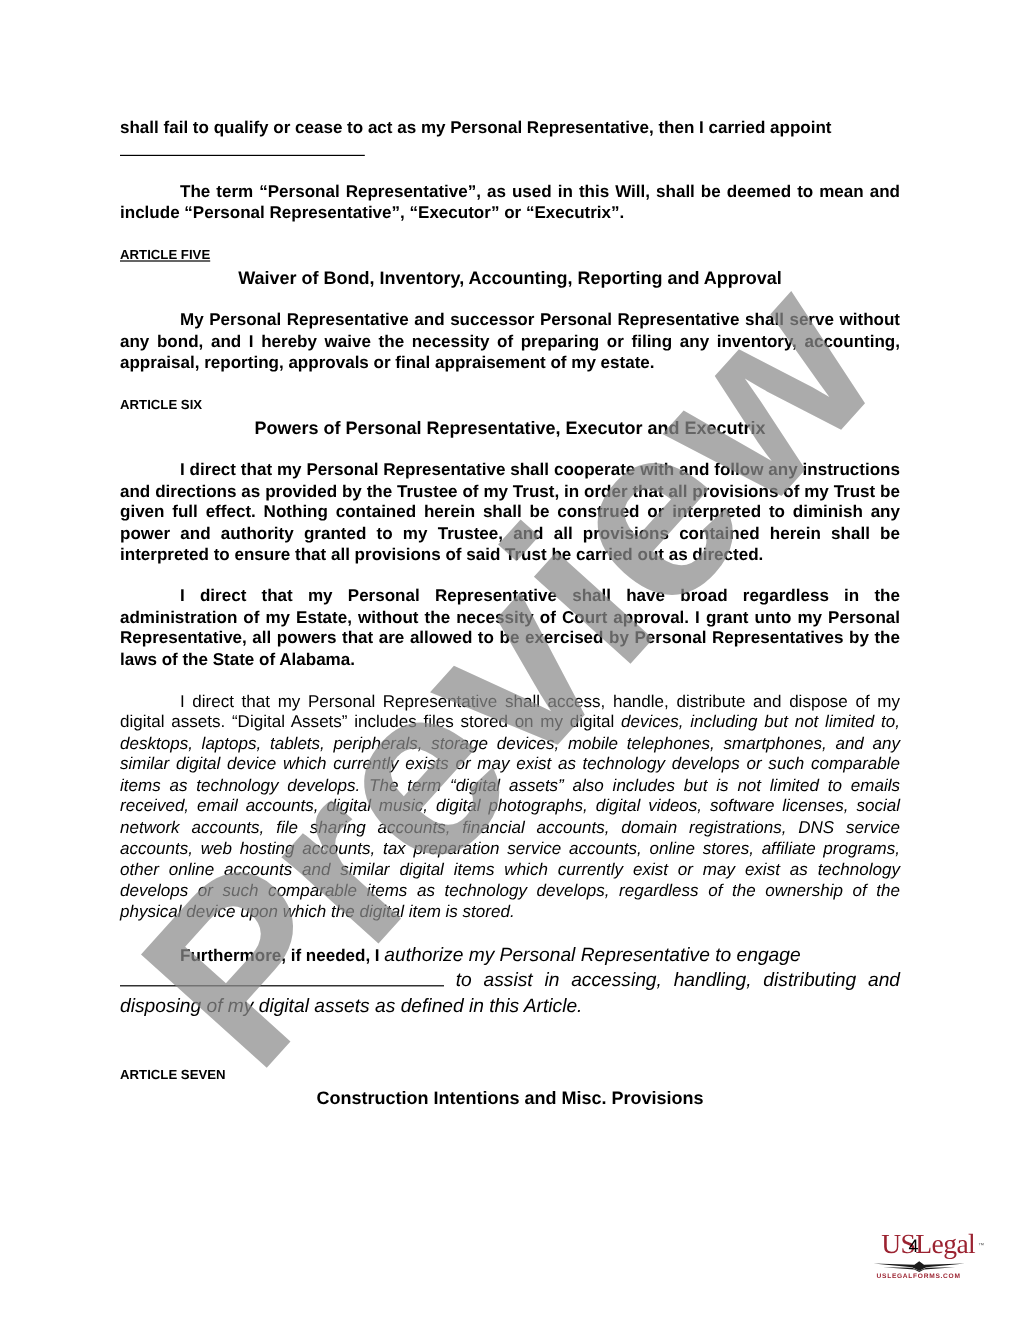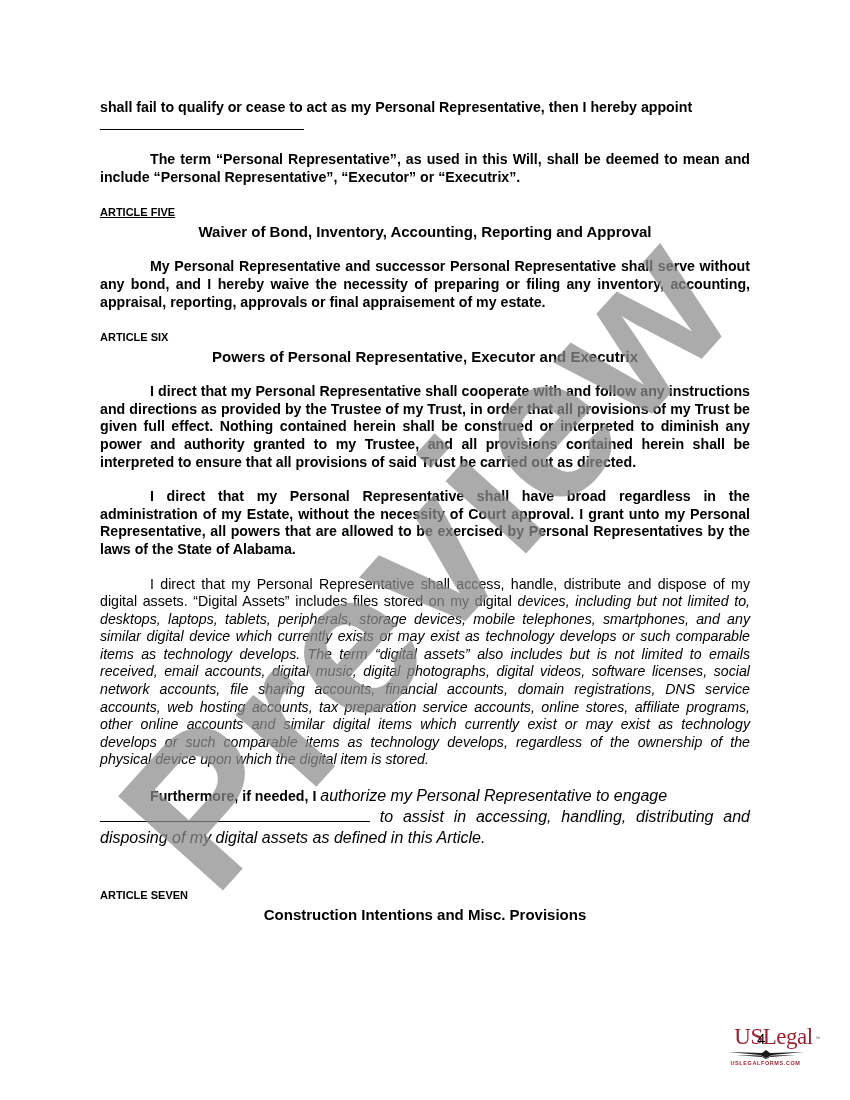--- a/index.html
+++ b/index.html
@@ -133,21 +133,21 @@
       color: #000;
       z-index: 7;
     }
   </style>
 </head>
 <body>
 
 <div class="page">
 
   <p class="bold">
-    <span>shall fail to qualify or cease to act as my Personal Representative, then I hereby appoint</span><br>
+    <span>shall fail to qualify or cease to act as my Personal Representative, then I carried appoint</span><br>
     <span class="blank" style="width:204px;"></span>
   </p>
   <div style="height:17px"></div>
 
   <p class="bold indent gap-after">The term “Personal Representative”, as used in this Will, shall be deemed to mean and include “Personal Representative”, “Executor” or “Executrix”.</p>
 
   <div class="heading underline">ARTICLE FIVE</div>
   <div class="heading-sub">Waiver of Bond, Inventory, Accounting, Reporting and Approval</div>
 
   <p class="bold indent gap-after">My Personal Representative and successor Personal Representative shall serve without any bond, and I hereby waive the necessity of preparing or filing any inventory, accounting, appraisal, reporting, approvals or final appraisement of my estate.</p>

